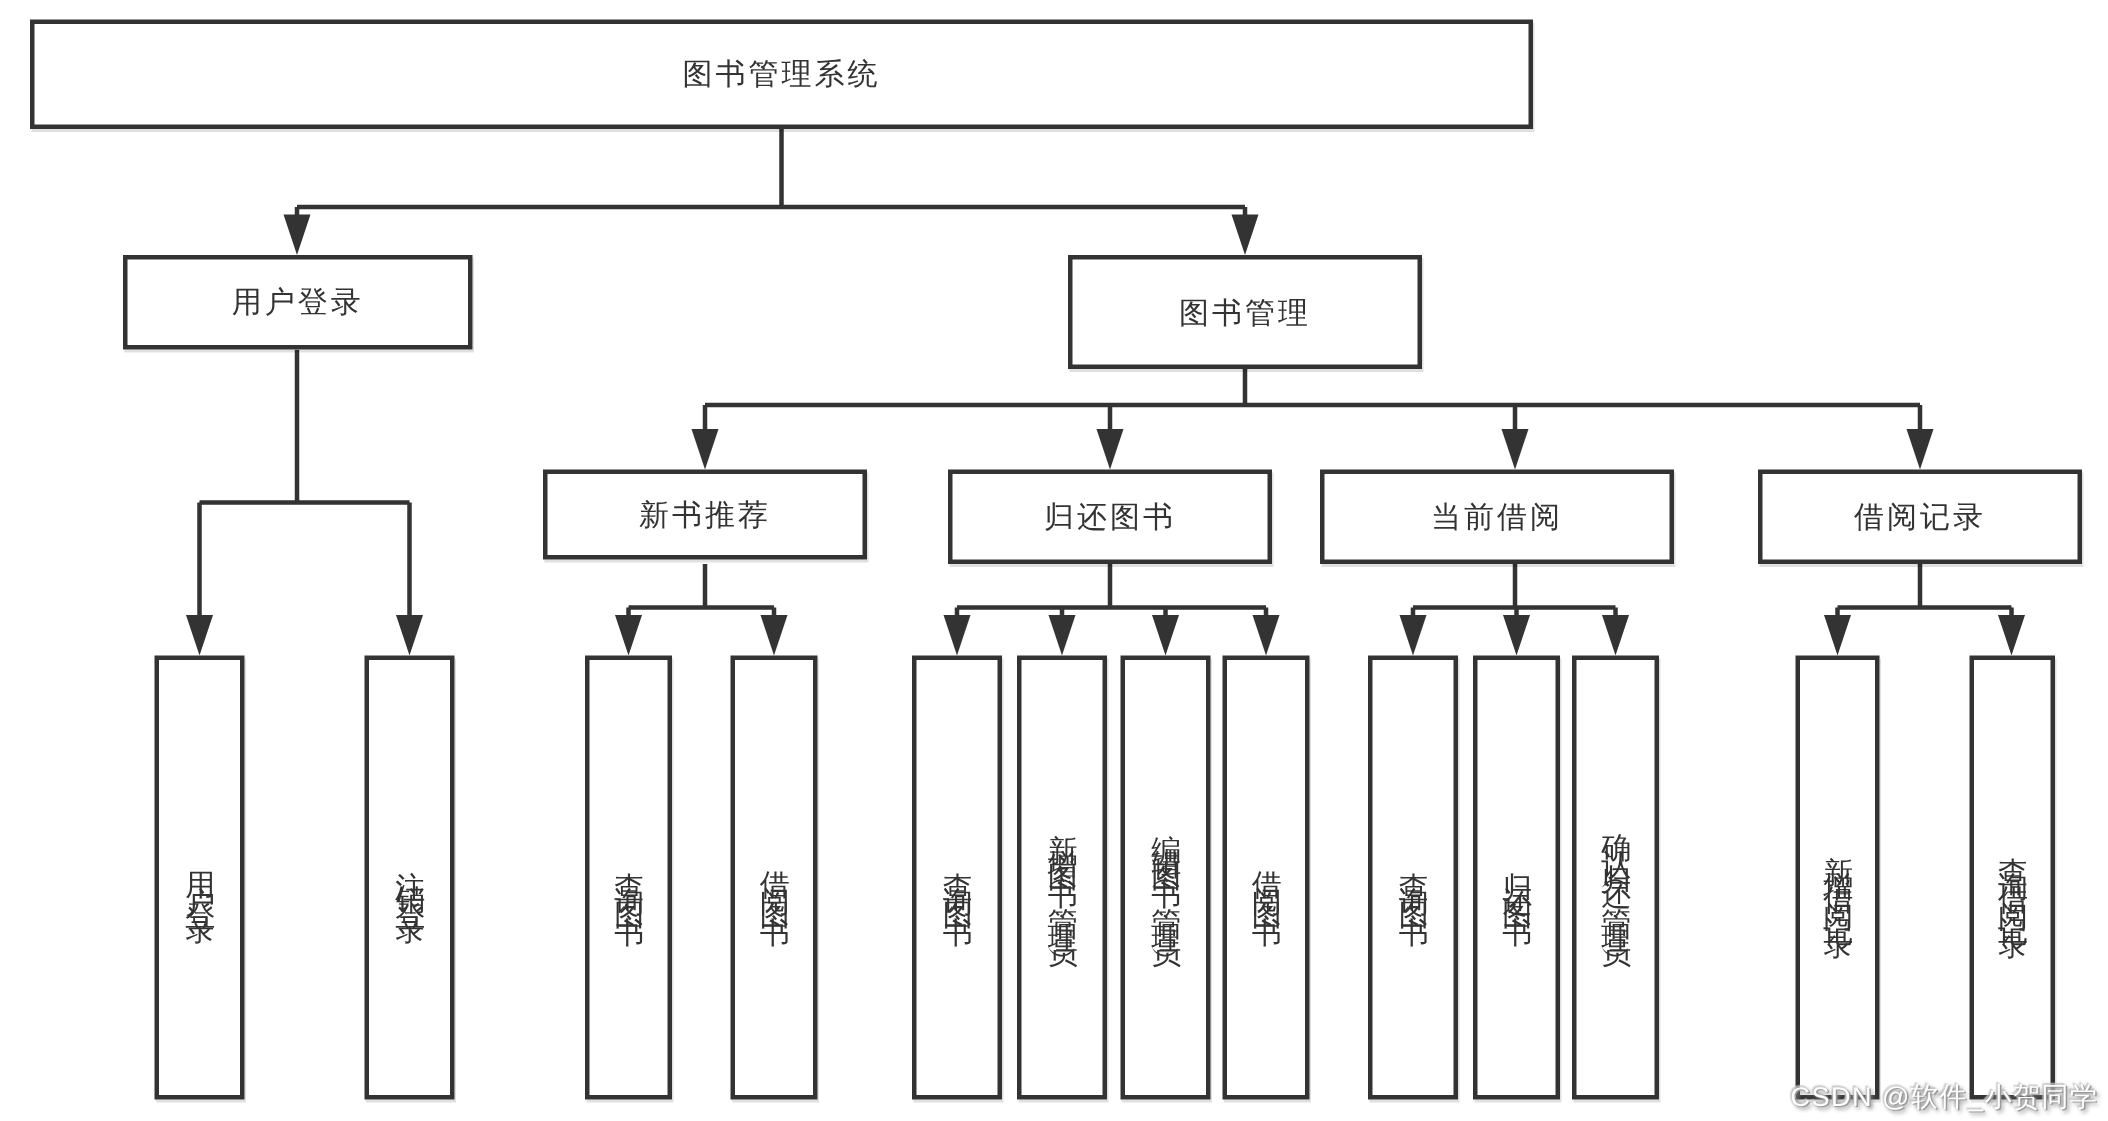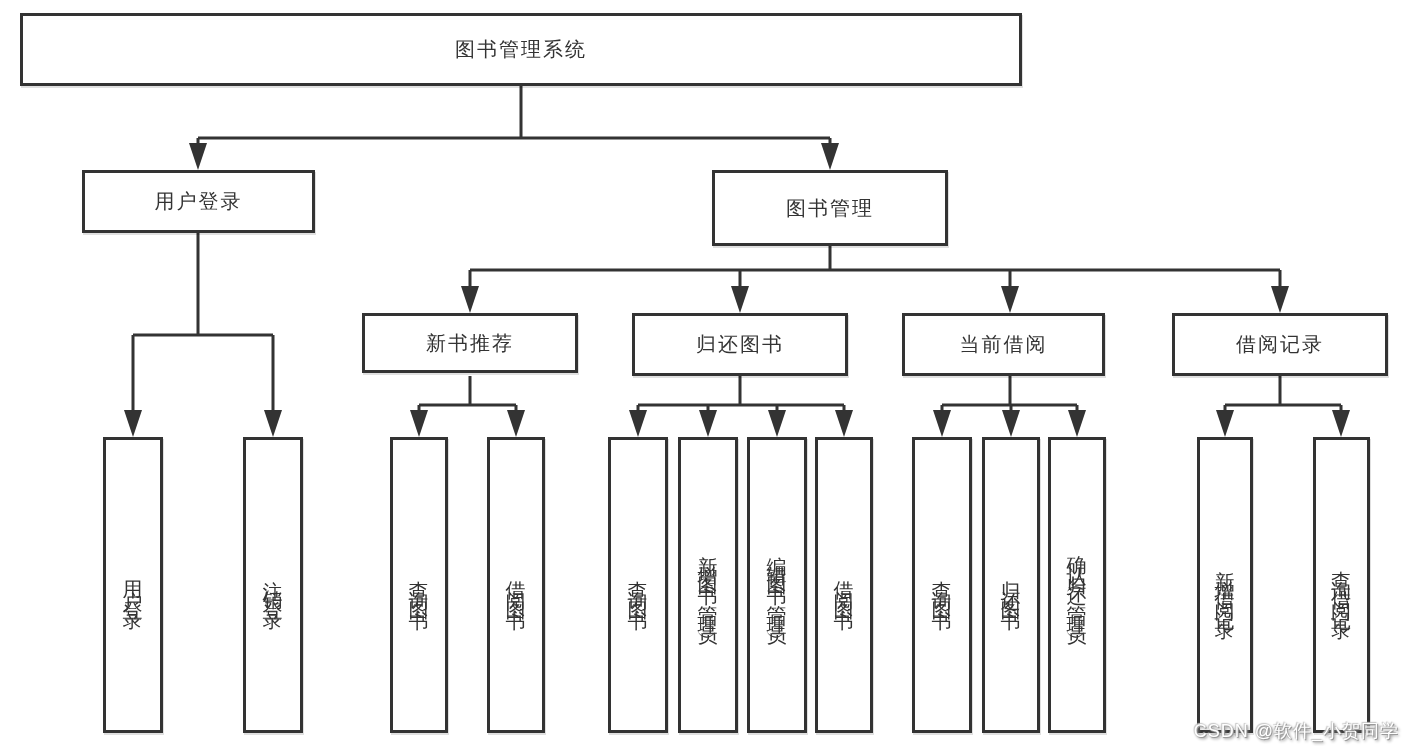--- a/index.html
+++ b/index.html
@@ -97,21 +97,21 @@
   <div class="node h" style="left:712px;top:170px;width:236px;height:76px">
     <span class="lbl">图书管理</span>
   </div>
 
   <div class="node h" style="left:362px;top:313px;width:216px;height:60px">
     <span class="lbl">新书推荐</span>
   </div>
   <div class="node h" style="left:632px;top:313px;width:216px;height:63px">
     <span class="lbl">归还图书</span>
   </div>
-  <div class="node h" style="left:902px;top:313px;width:203px;height:63px">
+  <div class="node h" style="left:880px;top:313px;width:236px;height:63px">
     <span class="lbl">当前借阅</span>
   </div>
   <div class="node h" style="left:1172px;top:313px;width:216px;height:63px">
     <span class="lbl">借阅记录</span>
   </div>
 
   <div class="node v" style="left:103px;top:437px;width:60px;height:296px">
     <span class="lbl">用户登录</span>
   </div>
   <div class="node v" style="left:243px;top:437px;width:60px;height:296px">

